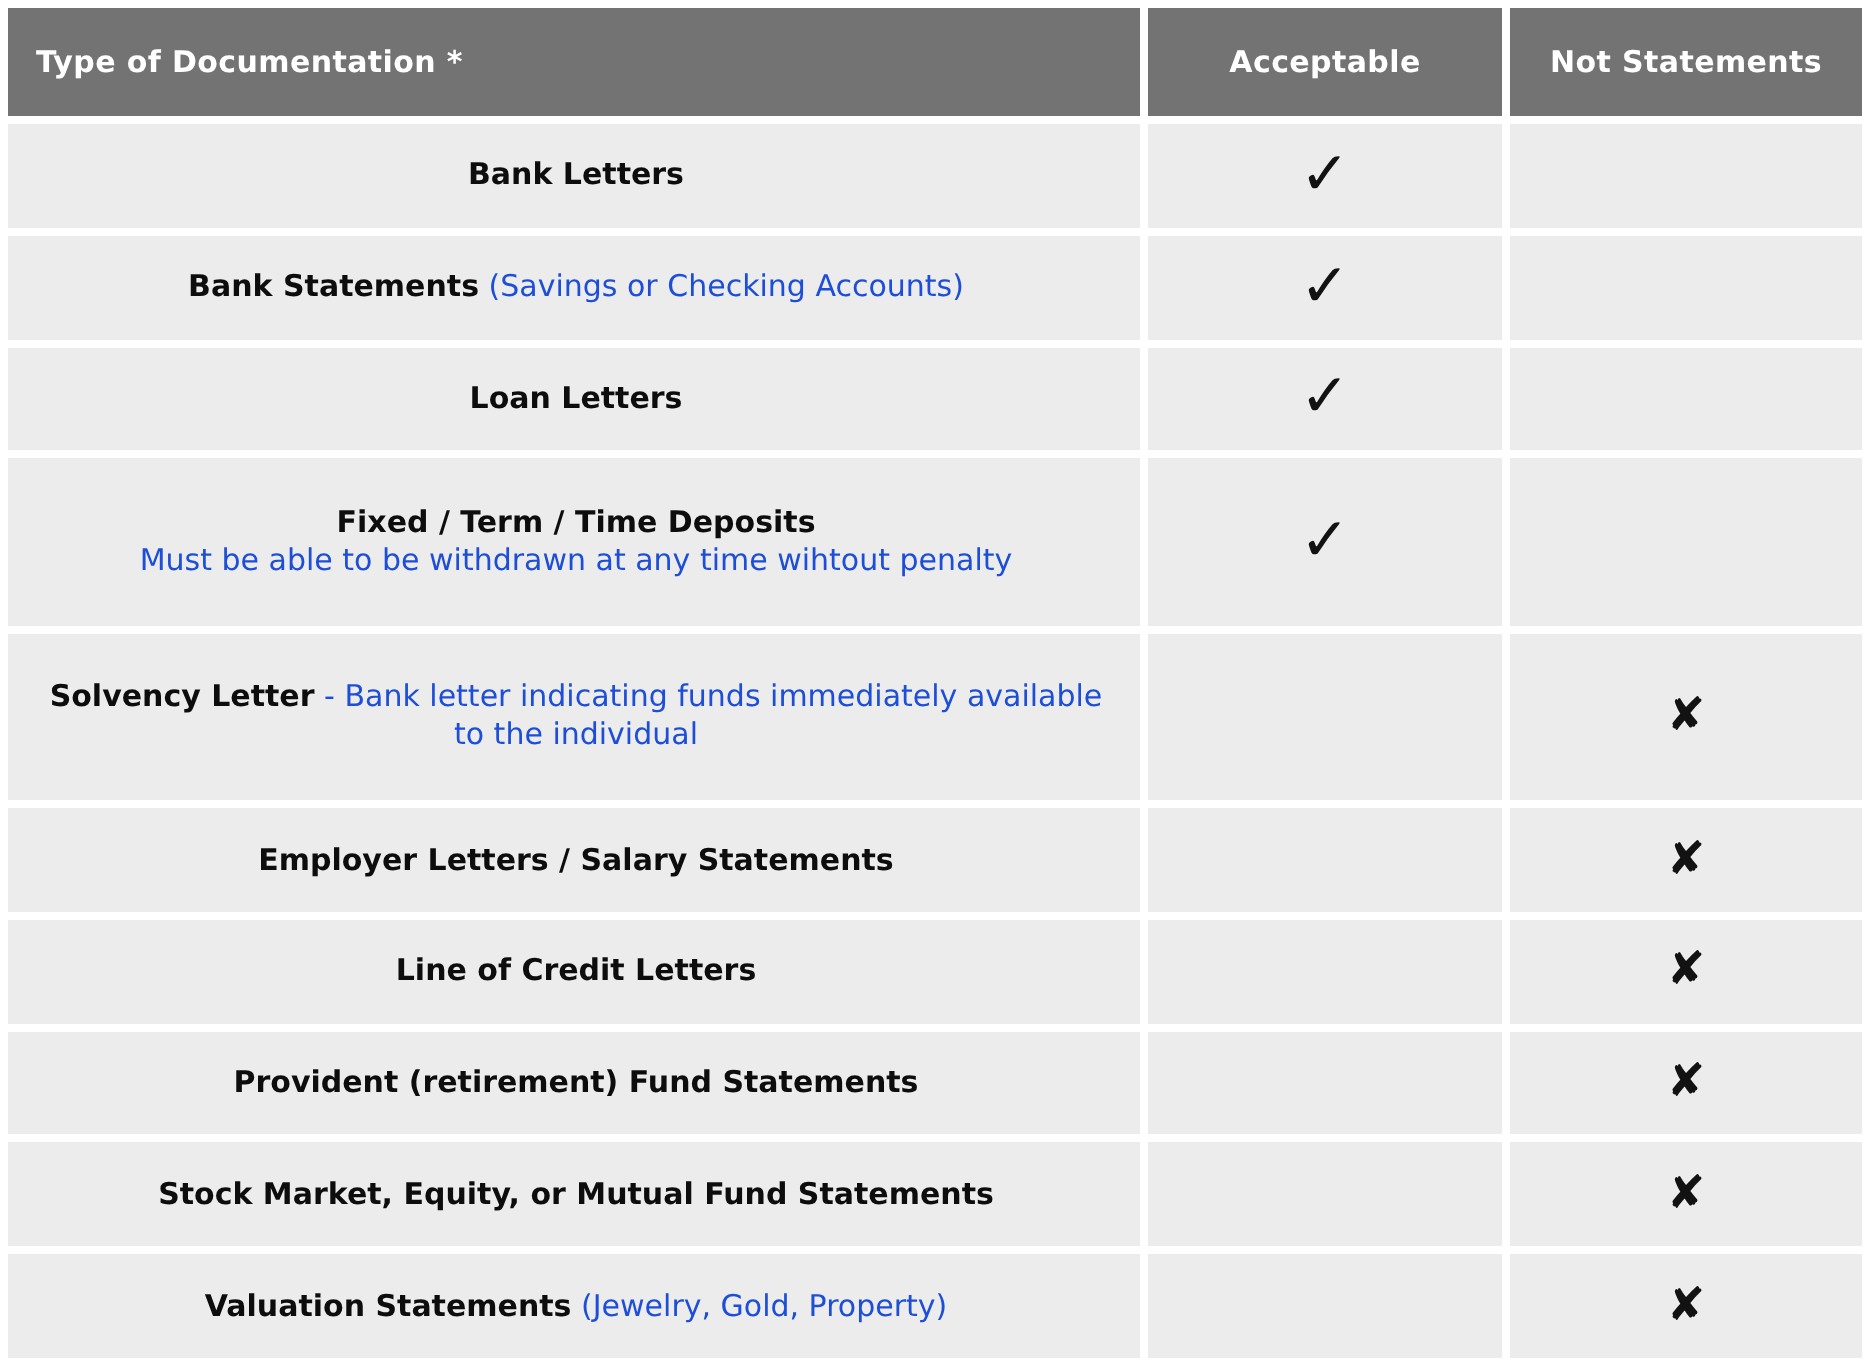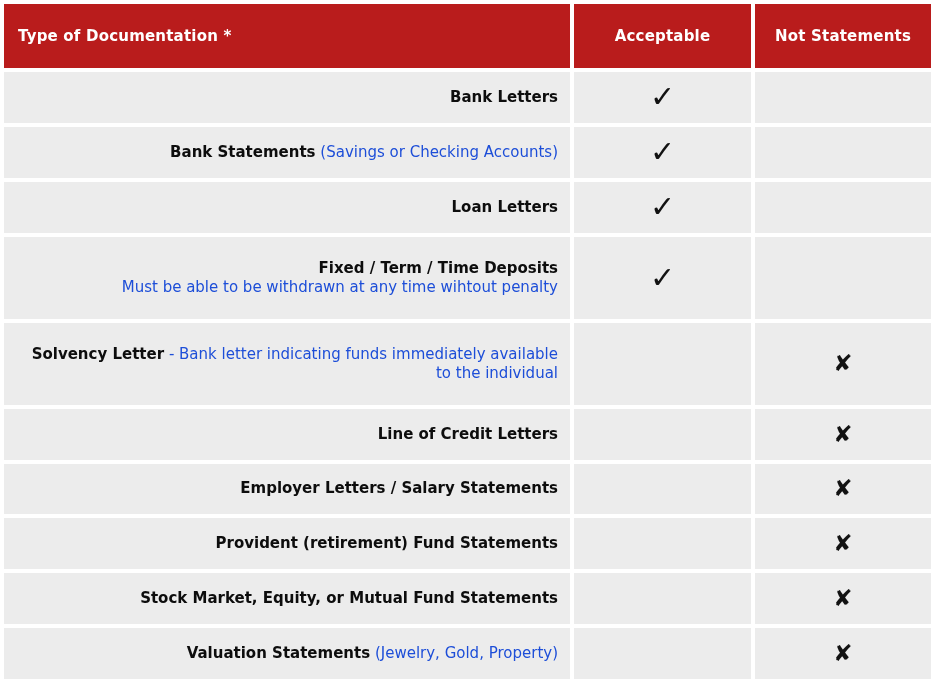--- a/index.html
+++ b/index.html
@@ -13,42 +13,42 @@
     height: 683px;
     border-collapse: separate;
     border-spacing: 4px;
     table-layout: fixed;
     background: #ffffff;
   }
   col.c1 { width: 566px; }
   col.c2 { width: 177px; }
   col.c3 { width: 176px; }
   th {
-    background: #b91c1c;
+    background: #737373;
     color: #ffffff;
     font-size: 15px;
     font-weight: bold;
-    height: 64px;
+    height: 54px;
     text-align: center;
     letter-spacing: 0.2px;
     padding: 0;
   }
   th.doc-h {
     text-align: left;
     padding-left: 14px;
   }
   td {
     background: #ececec;
     color: #151515;
     font-size: 15px;
     vertical-align: middle;
     padding: 0;
   }
   td.doc {
-    text-align: right;
+    text-align: center;
     padding: 6px 12px 6px 14px;
     line-height: 19px;
   }
   .row-title { font-weight: bold; color: #0d0d0d; }
   .row-detail { font-weight: normal; color: #1d4ed8; }
   .row-detail.block { display: block; }
   td.mark { text-align: center; }
   .check-glyph {
     font-size: 30px;
     font-weight: bold;
@@ -114,29 +114,29 @@
     <tr>
       <td class="doc">
         <span class="row-title">Solvency Letter</span>
         <span class="row-detail">- Bank letter indicating funds immediately available to the individual</span>
       </td>
       <td class="mark"><span class="check-glyph"></span></td>
       <td class="mark"><span class="cross-glyph">✘</span></td>
     </tr>
     <tr>
       <td class="doc">
-        <span class="row-title">Line of Credit Letters</span>
+        <span class="row-title">Employer Letters / Salary Statements</span>
         <span class="row-detail"></span>
       </td>
       <td class="mark"><span class="check-glyph"></span></td>
       <td class="mark"><span class="cross-glyph">✘</span></td>
     </tr>
     <tr>
       <td class="doc">
-        <span class="row-title">Employer Letters / Salary Statements</span>
+        <span class="row-title">Line of Credit Letters</span>
         <span class="row-detail"></span>
       </td>
       <td class="mark"><span class="check-glyph"></span></td>
       <td class="mark"><span class="cross-glyph">✘</span></td>
     </tr>
     <tr>
       <td class="doc">
         <span class="row-title">Provident (retirement) Fund Statements</span>
         <span class="row-detail"></span>
       </td>

